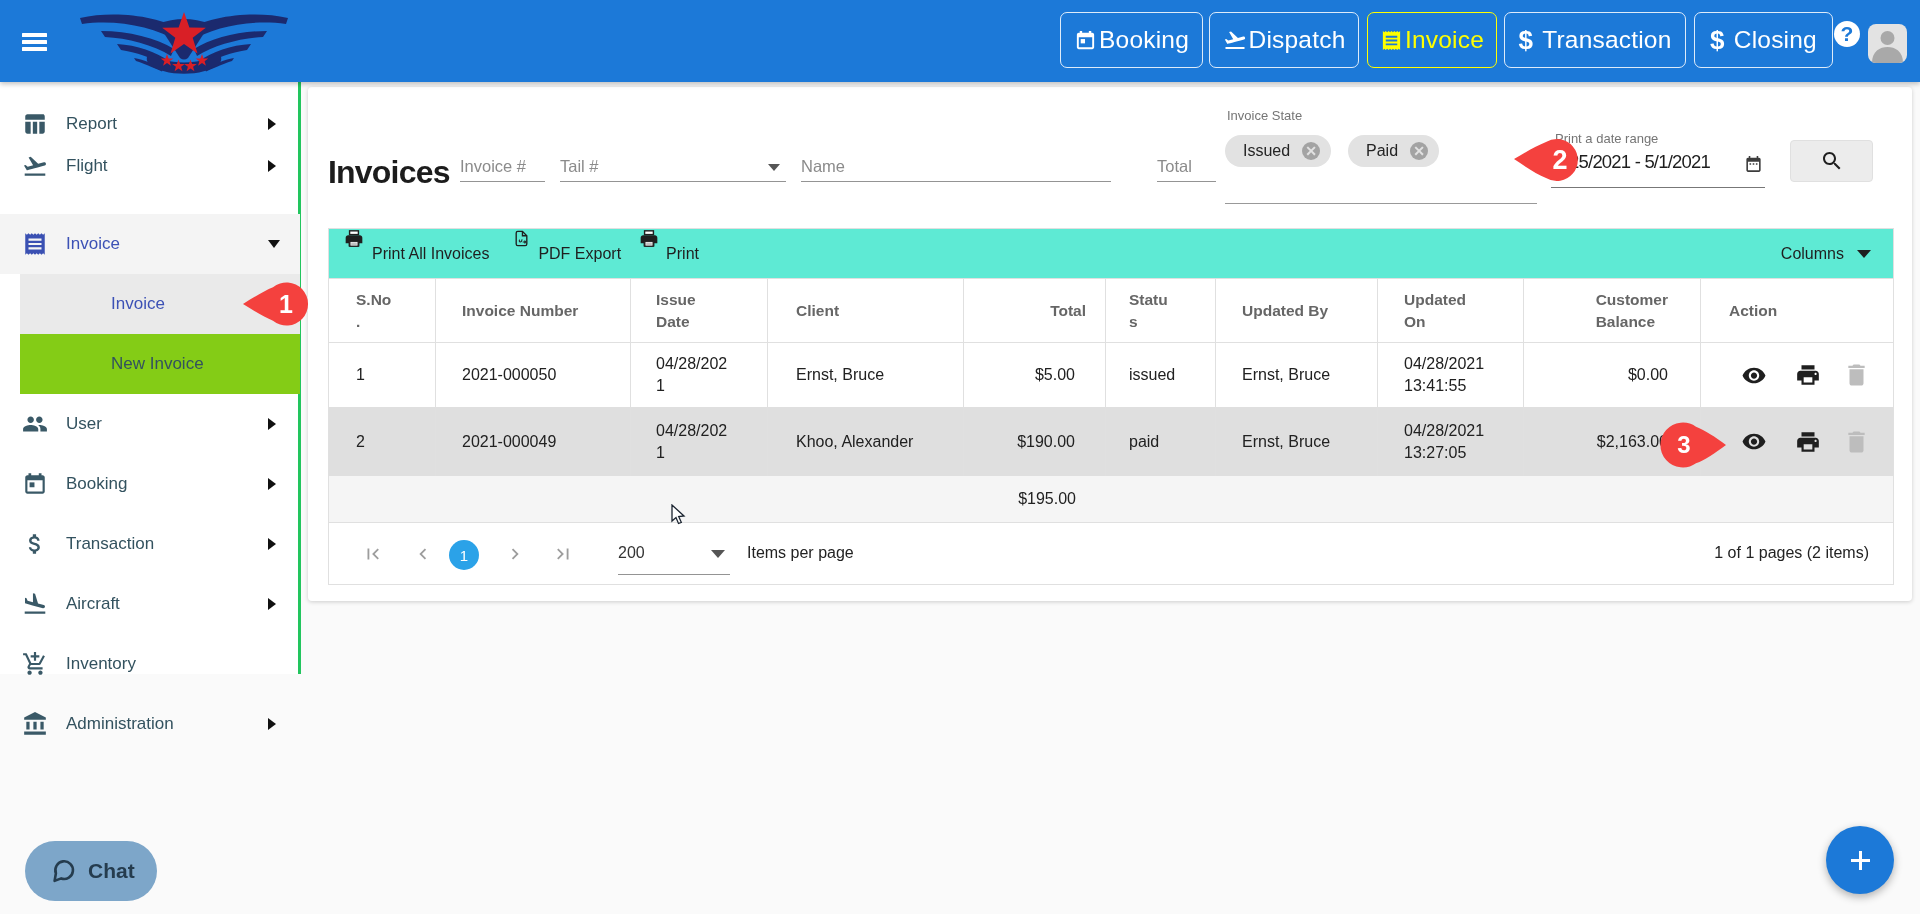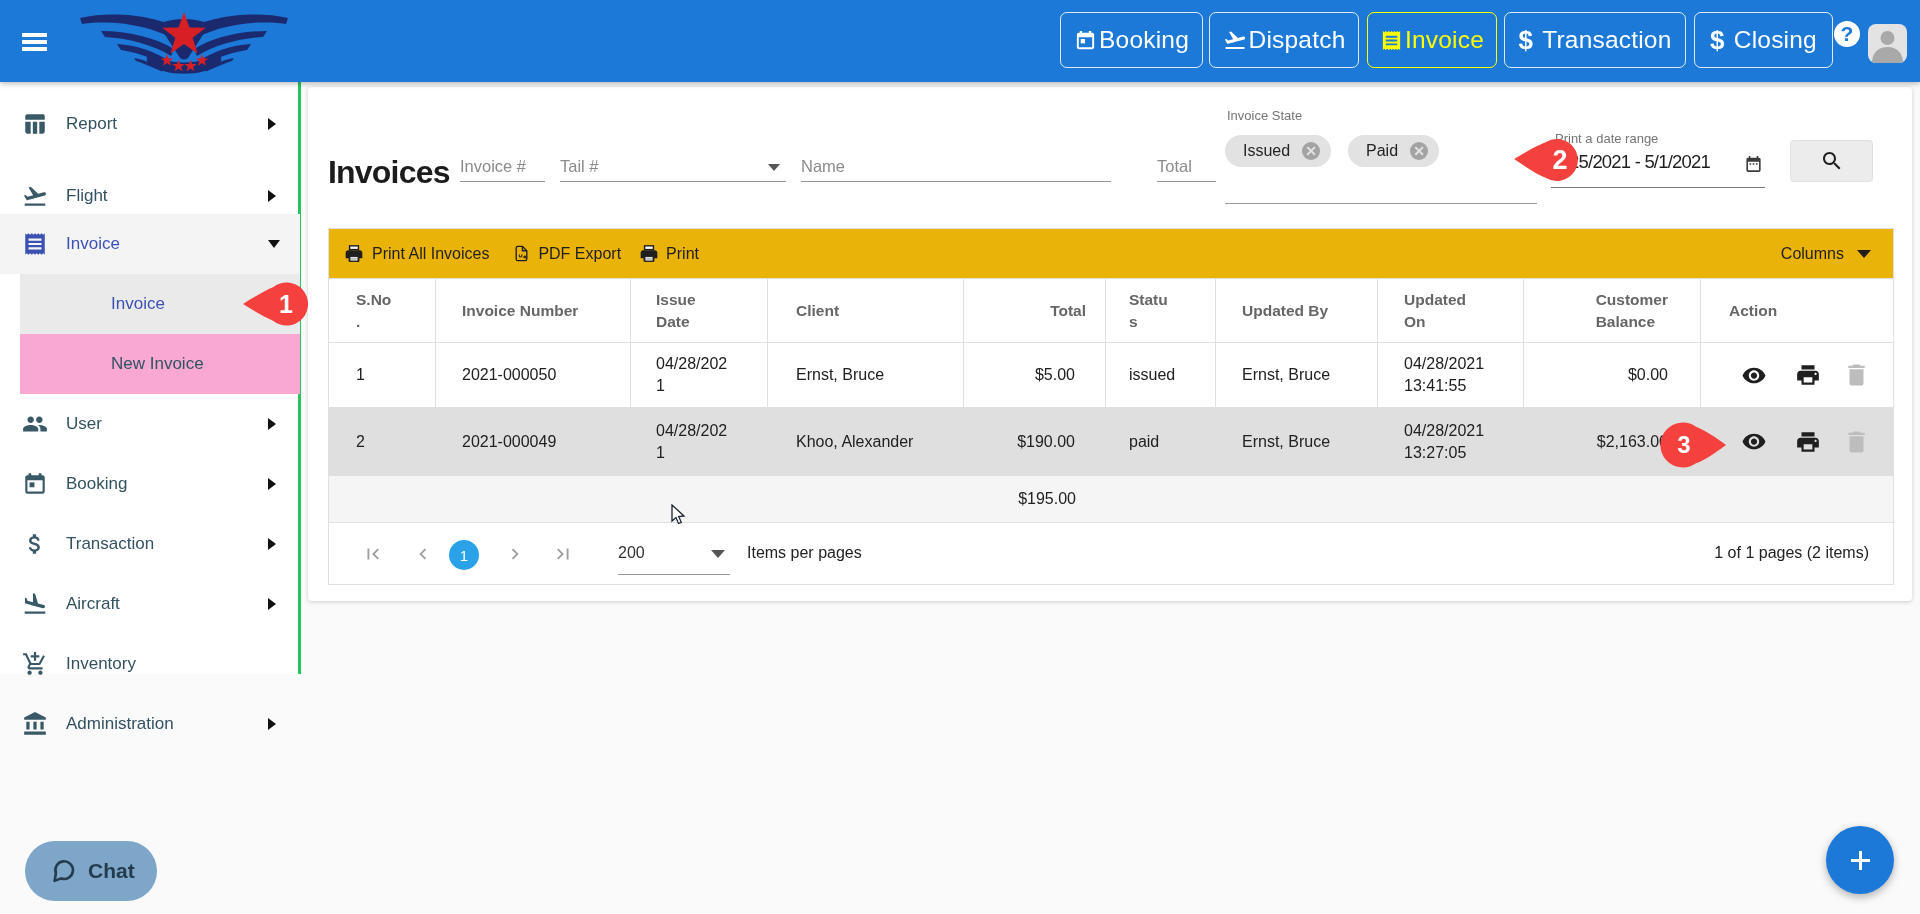--- a/index.html
+++ b/index.html
@@ -51,21 +51,21 @@
 .chipx { width:18px; height:18px; border-radius:50%; background:#a3a3a3; margin-left:12px;
   color:#e2e2e2; font-size:14px; line-height:18px; text-align:center; font-weight:bold; }
 
 #searchbtn { position:absolute; left:1482px; top:53px; width:83px; height:42px;
   background:#ececec; border:1px solid #e0e0e0; border-radius:4px;
   display:flex; align-items:center; justify-content:center; }
 
 
 #tablebox { position:absolute; left:20px; top:141px; width:1566px; height:357px;
   border:1px solid #e0e0e0; font-size:16px; color:#212121; }
-#toolbar { height:50px; border-bottom:1px solid #e0e0e0; display:flex; align-items:center; background:#eab308; }
+#toolbar { height:50px; border-bottom:1px solid #e0e0e0; display:flex; background:#5eead4; }
 .tbtn { display:flex; align-items:center; font-size:16px; color:#1f1f1f; }
 .row { display:flex; }
 .cell { flex:none; display:flex; align-items:center; border-right:1px solid #e0e0e0; }
 .cell:last-child { border-right:none; }
 .c0{width:107px;padding-left:27px;} .c1{width:195px;padding-left:26px;}
 .c2{width:137px;padding-left:25px;} .c3{width:196px;padding-left:28px;}
 .c4{width:142px;justify-content:flex-end;padding-right:30px;}
 .c5{width:110px;padding-left:23px;} .c6{width:162px;padding-left:26px;}
 .c7{width:146px;padding-left:26px;}
 .c8{width:177px;justify-content:flex-end;padding-right:32px;}
@@ -156,39 +156,39 @@
   </div>
 </div>
 <div id="sidebar">
   <div class="mitem" style="top:12px">
     <svg class="micon" viewBox="0 0 24 24" fill="#3a5967">
         <path d="M20,3H5C3.9,3,3,3.9,3,5v3h18V5C21,3.9,20.1,3,20,3z M3,19c0,1.1,0.9,2,2,2h3V10H3V19z M10,21h4V10h-4V21z M16,21h3c1.1,0,2-0.9,2-2v-9h-5V21z"></path>
       </svg>
     <span class="mlabel">Report</span>
       <span class="arr"></span>
   </div>
-  <div class="mitem" style="top:84px">
+  <div class="mitem" style="top:54px">
     <svg class="micon" viewBox="0 0 24 24" fill="#3a5967">
         <path d="M2.5 19h19v2h-19v-2zm19.57-9.36c-.21-.8-1.04-1.28-1.84-1.06L14.92 10l-6.9-6.43-1.93.51 4.14 7.17-4.97 1.33-1.97-1.54-1.45.39 2.59 4.49s7.12-1.9 16.57-4.43c.81-.23 1.28-1.05 1.07-1.85z"></path>
       </svg>
     <span class="mlabel">Flight</span>
       <span class="arr"></span>
   </div>
   <div class="mitem" style="top:132px;background:#f4f4f4;">
     <svg class="micon" viewBox="0 0 24 24" fill="#3a50b2">
         <path d="M18 17H6v-2h12v2zm0-4H6v-2h12v2zm0-4H6V7h12v2zM3 22l1.5-1.5L6 22l1.5-1.5L9 22l1.5-1.5L12 22l1.5-1.5L15 22l1.5-1.5L18 22l1.5-1.5L21 22V2l-1.5 1.5L18 2l-1.5 1.5L15 2l-1.5 1.5L12 2l-1.5 1.5L9 2 7.5 3.5 6 2 4.5 3.5 3 2v20z"></path>
       </svg>
     <span class="mlabel" style="color:#3c51b5;">Invoice</span>
       <span class="arrd"></span>
   </div>
   <div class="subwrap">
     <div class="subitem" style="background:#eaeaea;color:#3c51b5;">
         <span style="margin-left:91px;">Invoice</span>
       </div>
-    <div class="subitem" style="background:#f9a8d4;color:#33525f;">
+    <div class="subitem" style="background:#84cc16;color:#33525f;">
         <span style="margin-left:91px;">New Invoice</span>
       </div>
   </div>
   <div class="mitem" style="top:312px">
     <svg class="micon" viewBox="0 0 24 24" fill="#3a5967">
         <path d="M16 11c1.66 0 2.99-1.34 2.99-3S17.66 5 16 5c-1.66 0-3 1.34-3 3s1.34 3 3 3zm-8 0c1.66 0 2.99-1.34 2.99-3S9.66 5 8 5C6.34 5 5 6.34 5 8s1.34 3 3 3zm0 2c-2.33 0-7 1.17-7 3.5V19h14v-2.5c0-2.33-4.67-3.5-7-3.5zm8 0c-.29 0-.62.02-.97.05 1.16.84 1.97 1.97 1.97 3.45V19h6v-2.5c0-2.33-4.67-3.5-7-3.5z"></path>
       </svg>
     <span class="mlabel">User</span>
       <span class="arr"></span>
   </div>
@@ -351,21 +351,21 @@
       <div class="abs" style="left:120px;top:17px;width:30px;height:30px;border-radius:50%;background:#2ba2e8;color:#fff;font-size:15px;display:flex;align-items:center;justify-content:center;">1</div>
       <svg class="abs" style="left:175px;top:20px" width="22" height="22" viewBox="0 0 24 24" fill="#9d9d9d">
           <path d="M8.59 16.59L13.18 12 8.59 7.41 10 6l6 6-6 6z"></path>
         </svg>
       <svg class="abs" style="left:223px;top:20px" width="22" height="22" viewBox="0 0 24 24" fill="#9d9d9d">
           <path d="M5.59 7.41L10.18 12l-4.59 4.59L7 18l6-6-6-6zM16 6h2v12h-2z"></path>
         </svg>
       <div class="abs" style="left:289px;top:21px;font-size:16px;color:#333;">200</div>
       <span class="abs" style="left:382px;top:27px;width:0;height:0;border-left:7px solid transparent;border-right:7px solid transparent;border-top:8px solid #555;"></span>
       <div class="abs" style="left:289px;top:51px;width:112px;border-bottom:1px solid #949494;"></div>
-      <div class="abs" style="left:418px;top:21px;font-size:16px;color:#222;">Items per pages</div>
+      <div class="abs" style="left:418px;top:21px;font-size:16px;color:#222;">Items per page</div>
       <div class="abs" style="right:24px;top:21px;font-size:16px;color:#222;">1 of 1 pages (2 items)</div>
     </div>
   </div>
 </div>
 
 <div id="chat">
     <svg style="margin-left:26px" width="25" height="25" viewBox="0 0 25 25" fill="none" stroke="#253c4e" stroke-width="2.6" stroke-linejoin="round">
       <path d="M4.9,14.2 A8.8,8.8 0 1,1 10.2,19.4 L3.6,21.9 Z"></path>
     </svg>
     <span>Chat</span>

